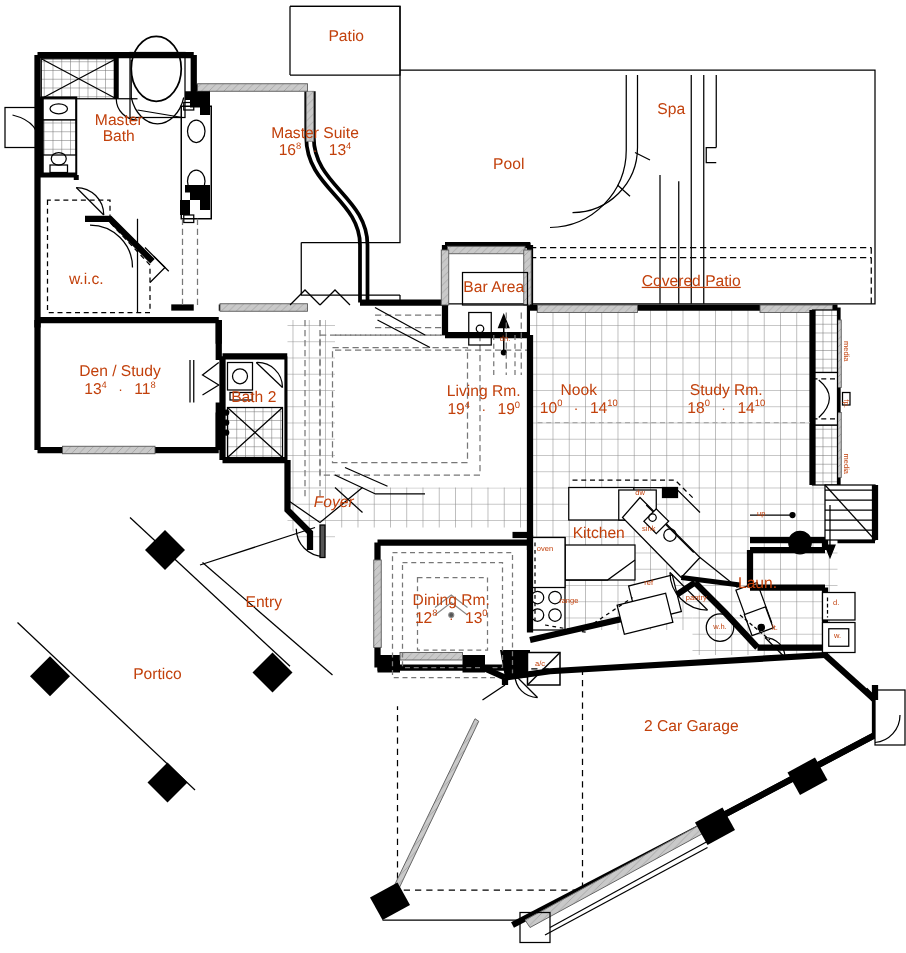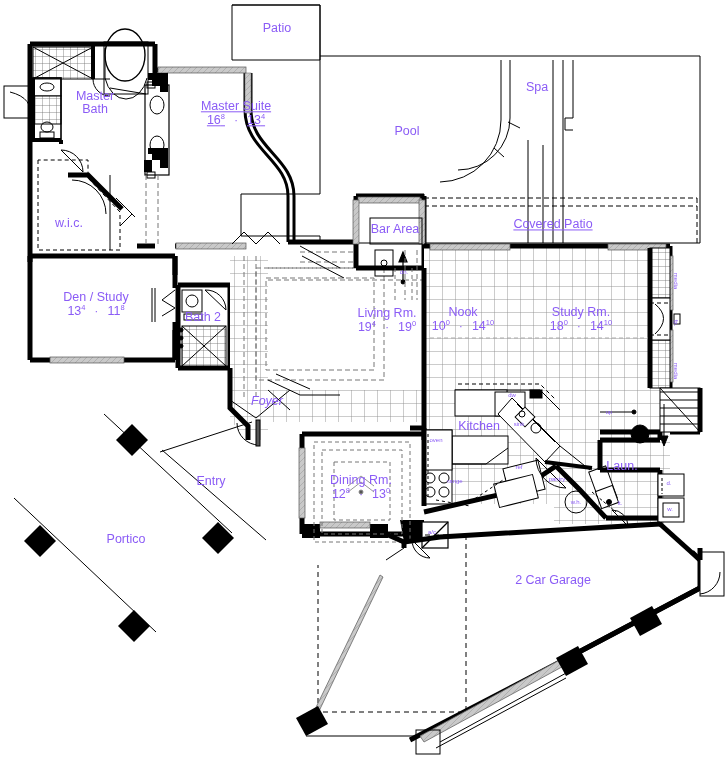--- a/index.html
+++ b/index.html
@@ -1,20 +1,20 @@
 <!DOCTYPE html>
 <html><head>
 <meta charset="utf-8">
 <title>Floor Plan</title>
 <style>
   html,body{margin:0;padding:0;background:#ffffff;}
   body{font-family:"Liberation Sans","DejaVu Sans",sans-serif;}
   #plan-wrap{position:relative;width:725px;height:762px;background:#ffffff;overflow:hidden;}
   #plan-svg{position:absolute;left:0;top:0;width:725px;height:762px;}
-  .lbl{position:absolute;color:#8b5cf6;white-space:nowrap;}
+  .lbl{position:absolute;color:#c2410c;white-space:nowrap;}
   .room-name{font-size:12.5px;line-height:1.05;}
   .room-dim{font-size:12.5px;line-height:1.05;}
   .room-dim sup{font-size:7.5px;vertical-align:super;}
   .dot-sep{display:inline-block;width:22px;text-align:center;font-size:11px;}
   .tiny{font-size:6px;font-family:"Liberation Sans",sans-serif;}
   .tiny-v{font-size:6px;writing-mode:vertical-rl;text-orientation:mixed;}
   .ctr{transform:translate(-50%,-50%);text-align:center;}
 </style>
 </head>
 <body>
@@ -535,21 +535,21 @@
   </g>
 </svg>
 
 <div class="lbl ctr room-name" style="left:95px;top:103px;">
   <div>Master</div>
   <div>Bath</div>
 </div>
 
 <div class="lbl ctr room-name" style="left:69px;top:224px;">w.i.c.</div>
 
-<div class="lbl ctr" style="left:236px;top:114px;text-decoration:underline;">
+<div class="lbl ctr" style="left:252px;top:114px;">
   <div class="room-name">Master Suite</div>
   <div class="room-dim">
     <span>16</span><sup>8</sup><span class="dot-sep">·</span><span>13</span><sup>4</sup>
   </div>
 </div>
 
 <div class="lbl ctr room-name" style="left:277px;top:29px;">Patio</div>
 <div class="lbl ctr room-name" style="left:407px;top:132px;">Pool</div>
 <div class="lbl ctr room-name" style="left:537px;top:88px;">Spa</div>
 <div class="lbl ctr room-name" style="left:553px;top:225px;text-decoration:underline;">Covered Patio</div>
@@ -590,21 +590,21 @@
 <div class="lbl ctr room-name" style="left:126px;top:540px;">Portico</div>
 
 <div class="lbl ctr" style="left:361px;top:488px;">
   <div class="room-name">Dining Rm.</div>
   <div class="room-dim">
     <span>12</span><sup>8</sup><span class="dot-sep">·</span><span>13</span><sup>0</sup>
   </div>
 </div>
 
 <div class="lbl ctr room-name" style="left:479px;top:427px;">Kitchen</div>
-<div class="lbl ctr room-name" style="left:622px;top:467px;">Laun.</div>
+<div class="lbl ctr room-name" style="left:606px;top:467px;">Laun.</div>
 <div class="lbl ctr room-name" style="left:553px;top:581px;">2 Car Garage</div>
 
 <div class="lbl ctr tiny-v" style="left:676px;top:281px;">media</div>
 <div class="lbl ctr tiny-v" style="left:676px;top:323px;">fp.</div>
 <div class="lbl ctr tiny-v" style="left:676px;top:371px;">media</div>
 <div class="lbl ctr tiny" style="left:512px;top:395px;">dw</div>
 <div class="lbl ctr tiny" style="left:519px;top:424px;">sink</div>
 <div class="lbl ctr tiny" style="left:436px;top:440px;">oven</div>
 <div class="lbl ctr tiny" style="left:455px;top:481px;">range</div>
 <div class="lbl ctr tiny" style="left:519px;top:467px;">ref</div>

